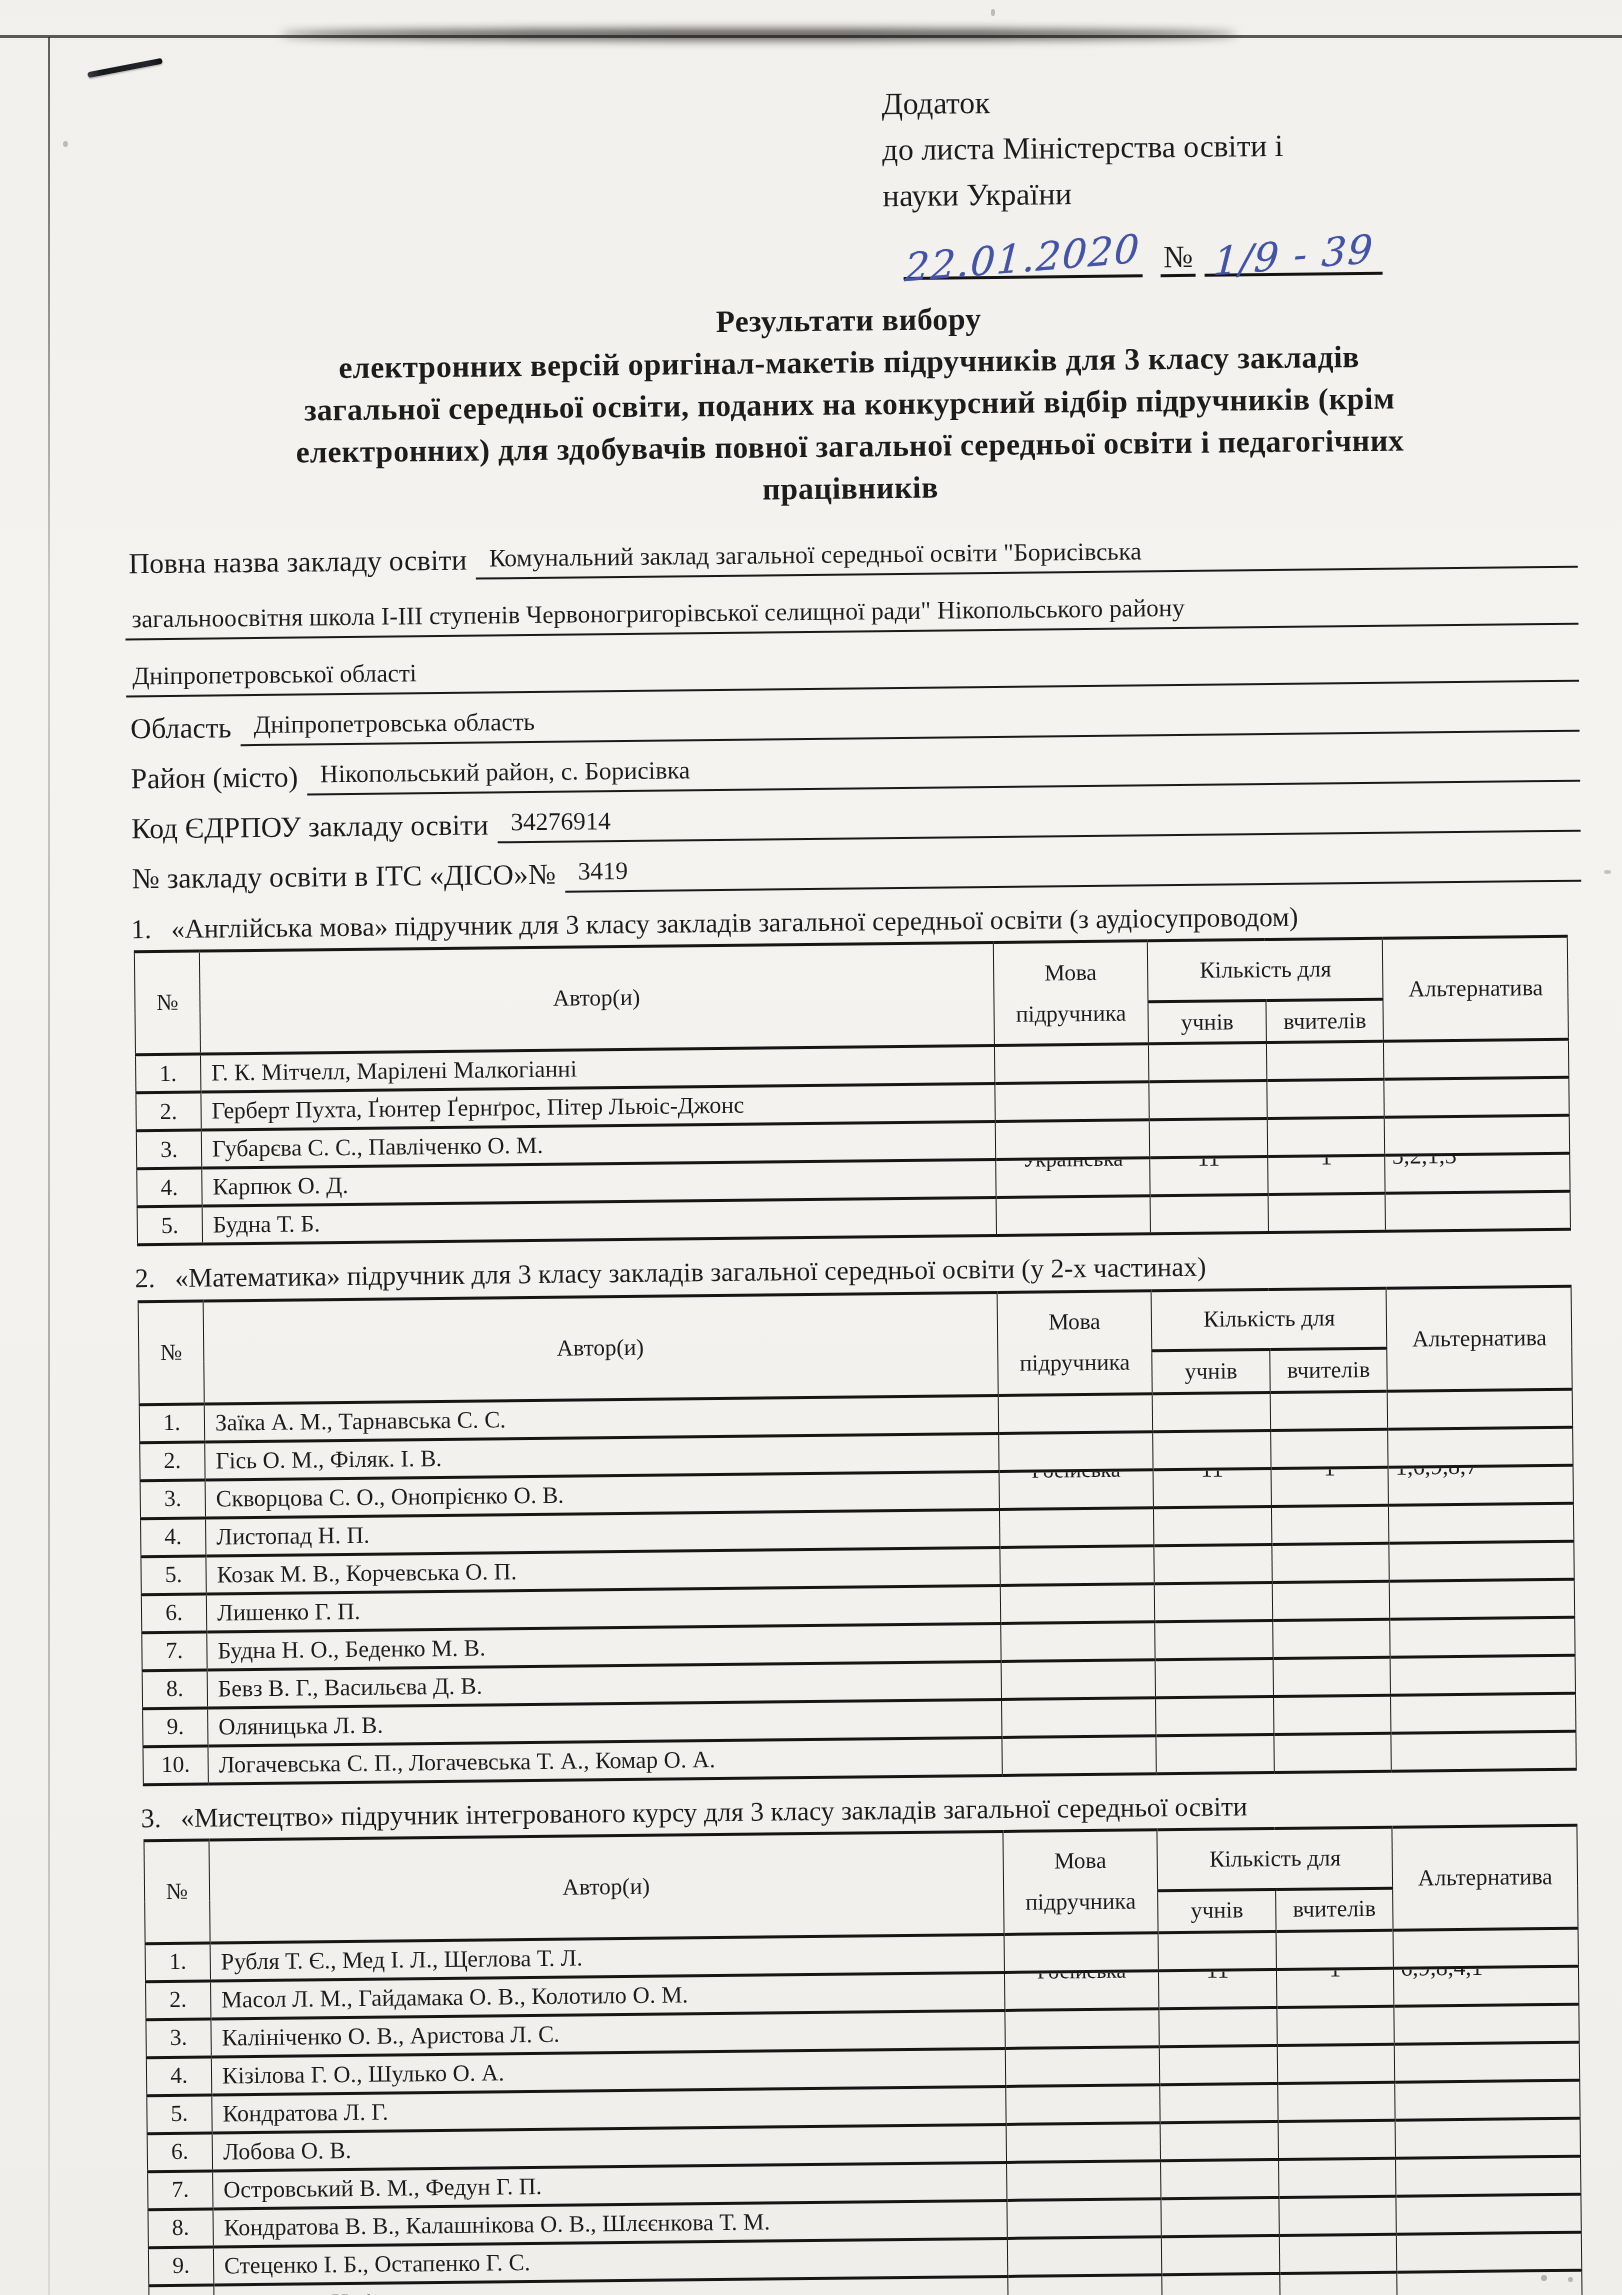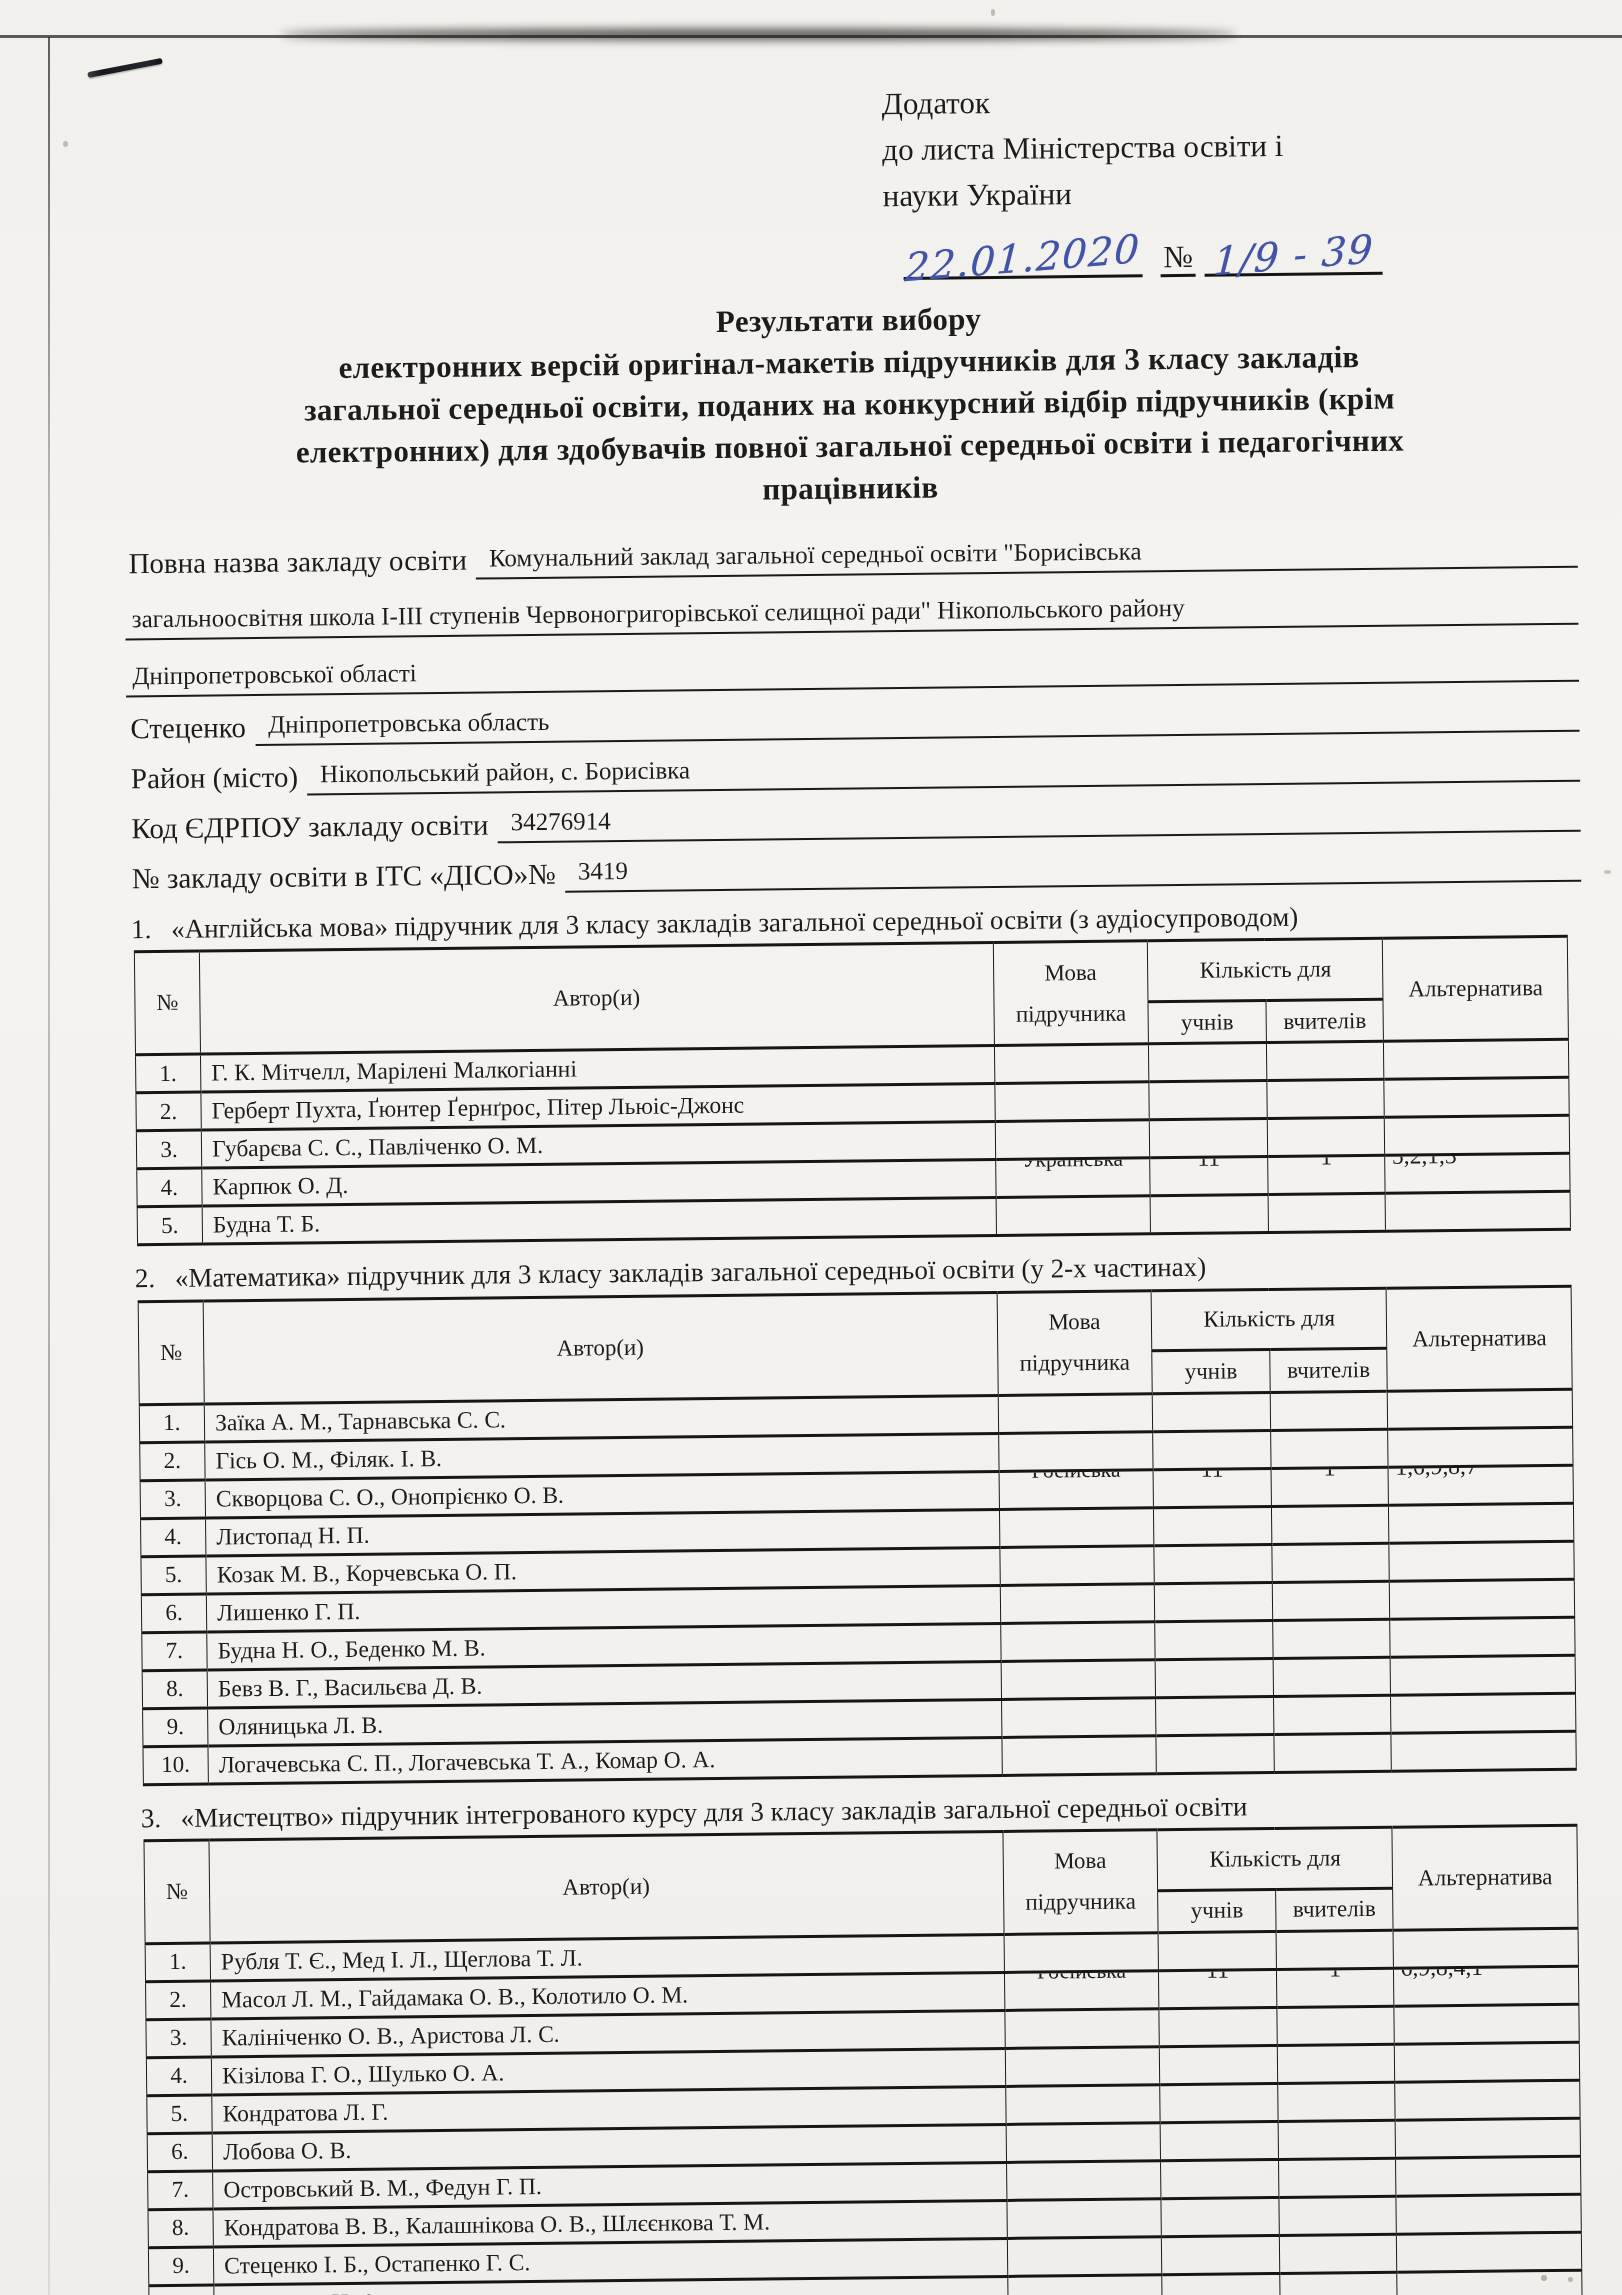--- a/index.html
+++ b/index.html
@@ -132,21 +132,21 @@
     </div>
 
     <div class="fields">
       <div class="field-line">
         <span class="f-label">Повна назва закладу освіти</span>
         <span class="f-value">Комунальний заклад загальної середньої освіти "Борисівська</span>
       </div>
       <div class="f-cont">загальноосвітня школа І-ІІІ ступенів Червоногригорівської селищної ради" Нікопольського району</div>
       <div class="f-cont">Дніпропетровської області</div>
       <div class="field-line">
-        <span class="f-label">Стеценко</span>
+        <span class="f-label">Область</span>
         <span class="f-value">Дніпропетровська область</span>
       </div>
       <div class="field-line">
         <span class="f-label">Район (місто)</span>
         <span class="f-value">Нікопольський район, с. Борисівка</span>
       </div>
       <div class="field-line">
         <span class="f-label">Код ЄДРПОУ закладу освіти</span>
         <span class="f-value">34276914</span>
       </div>

